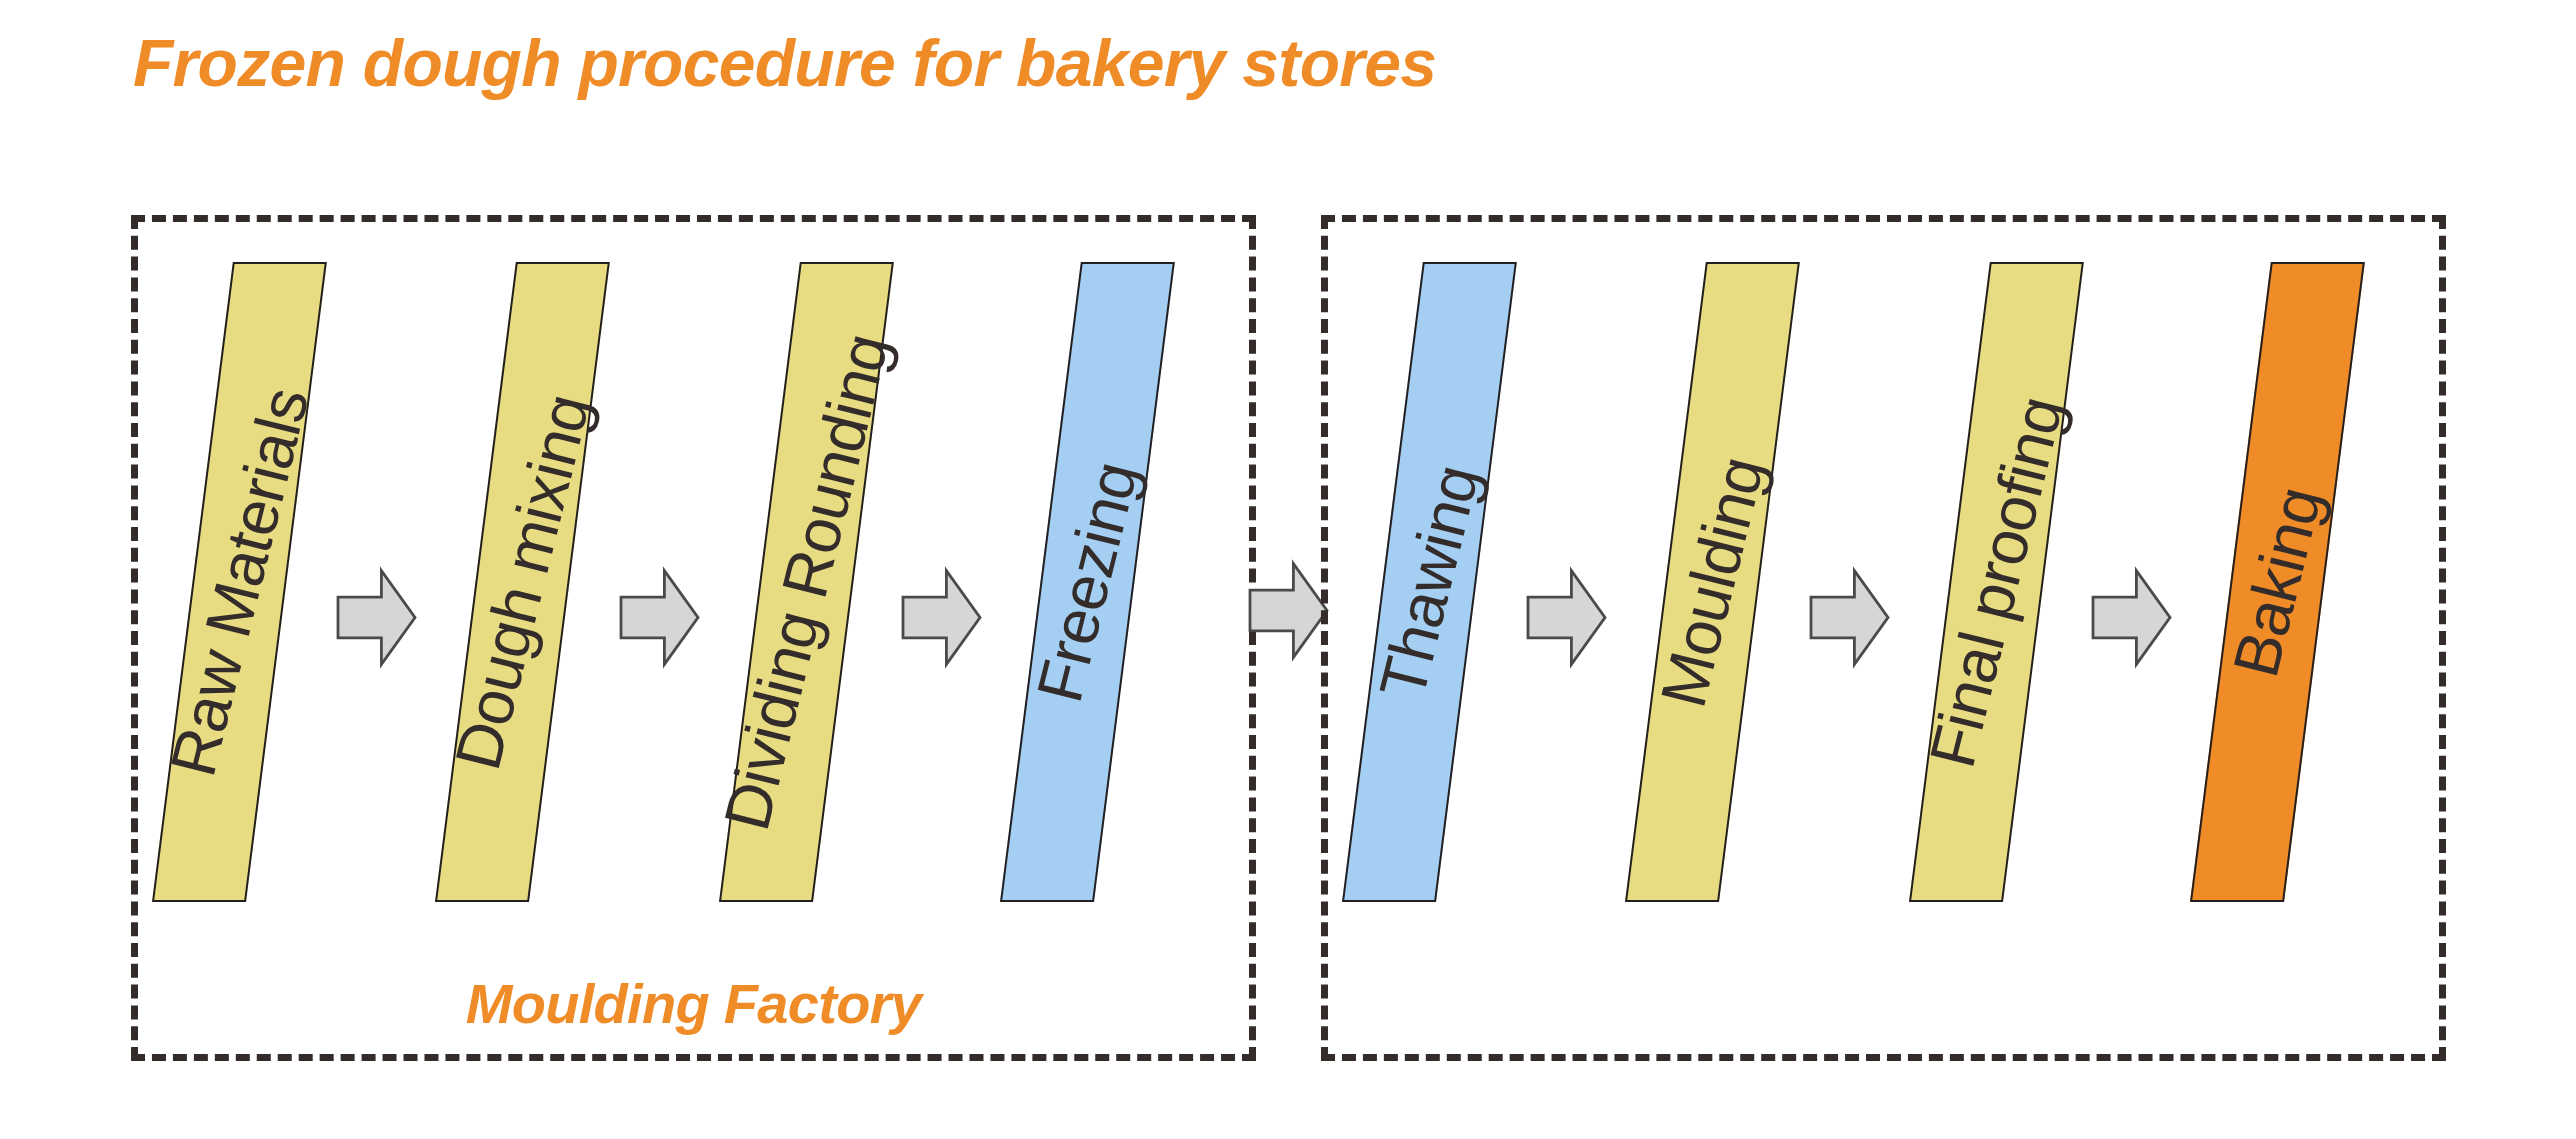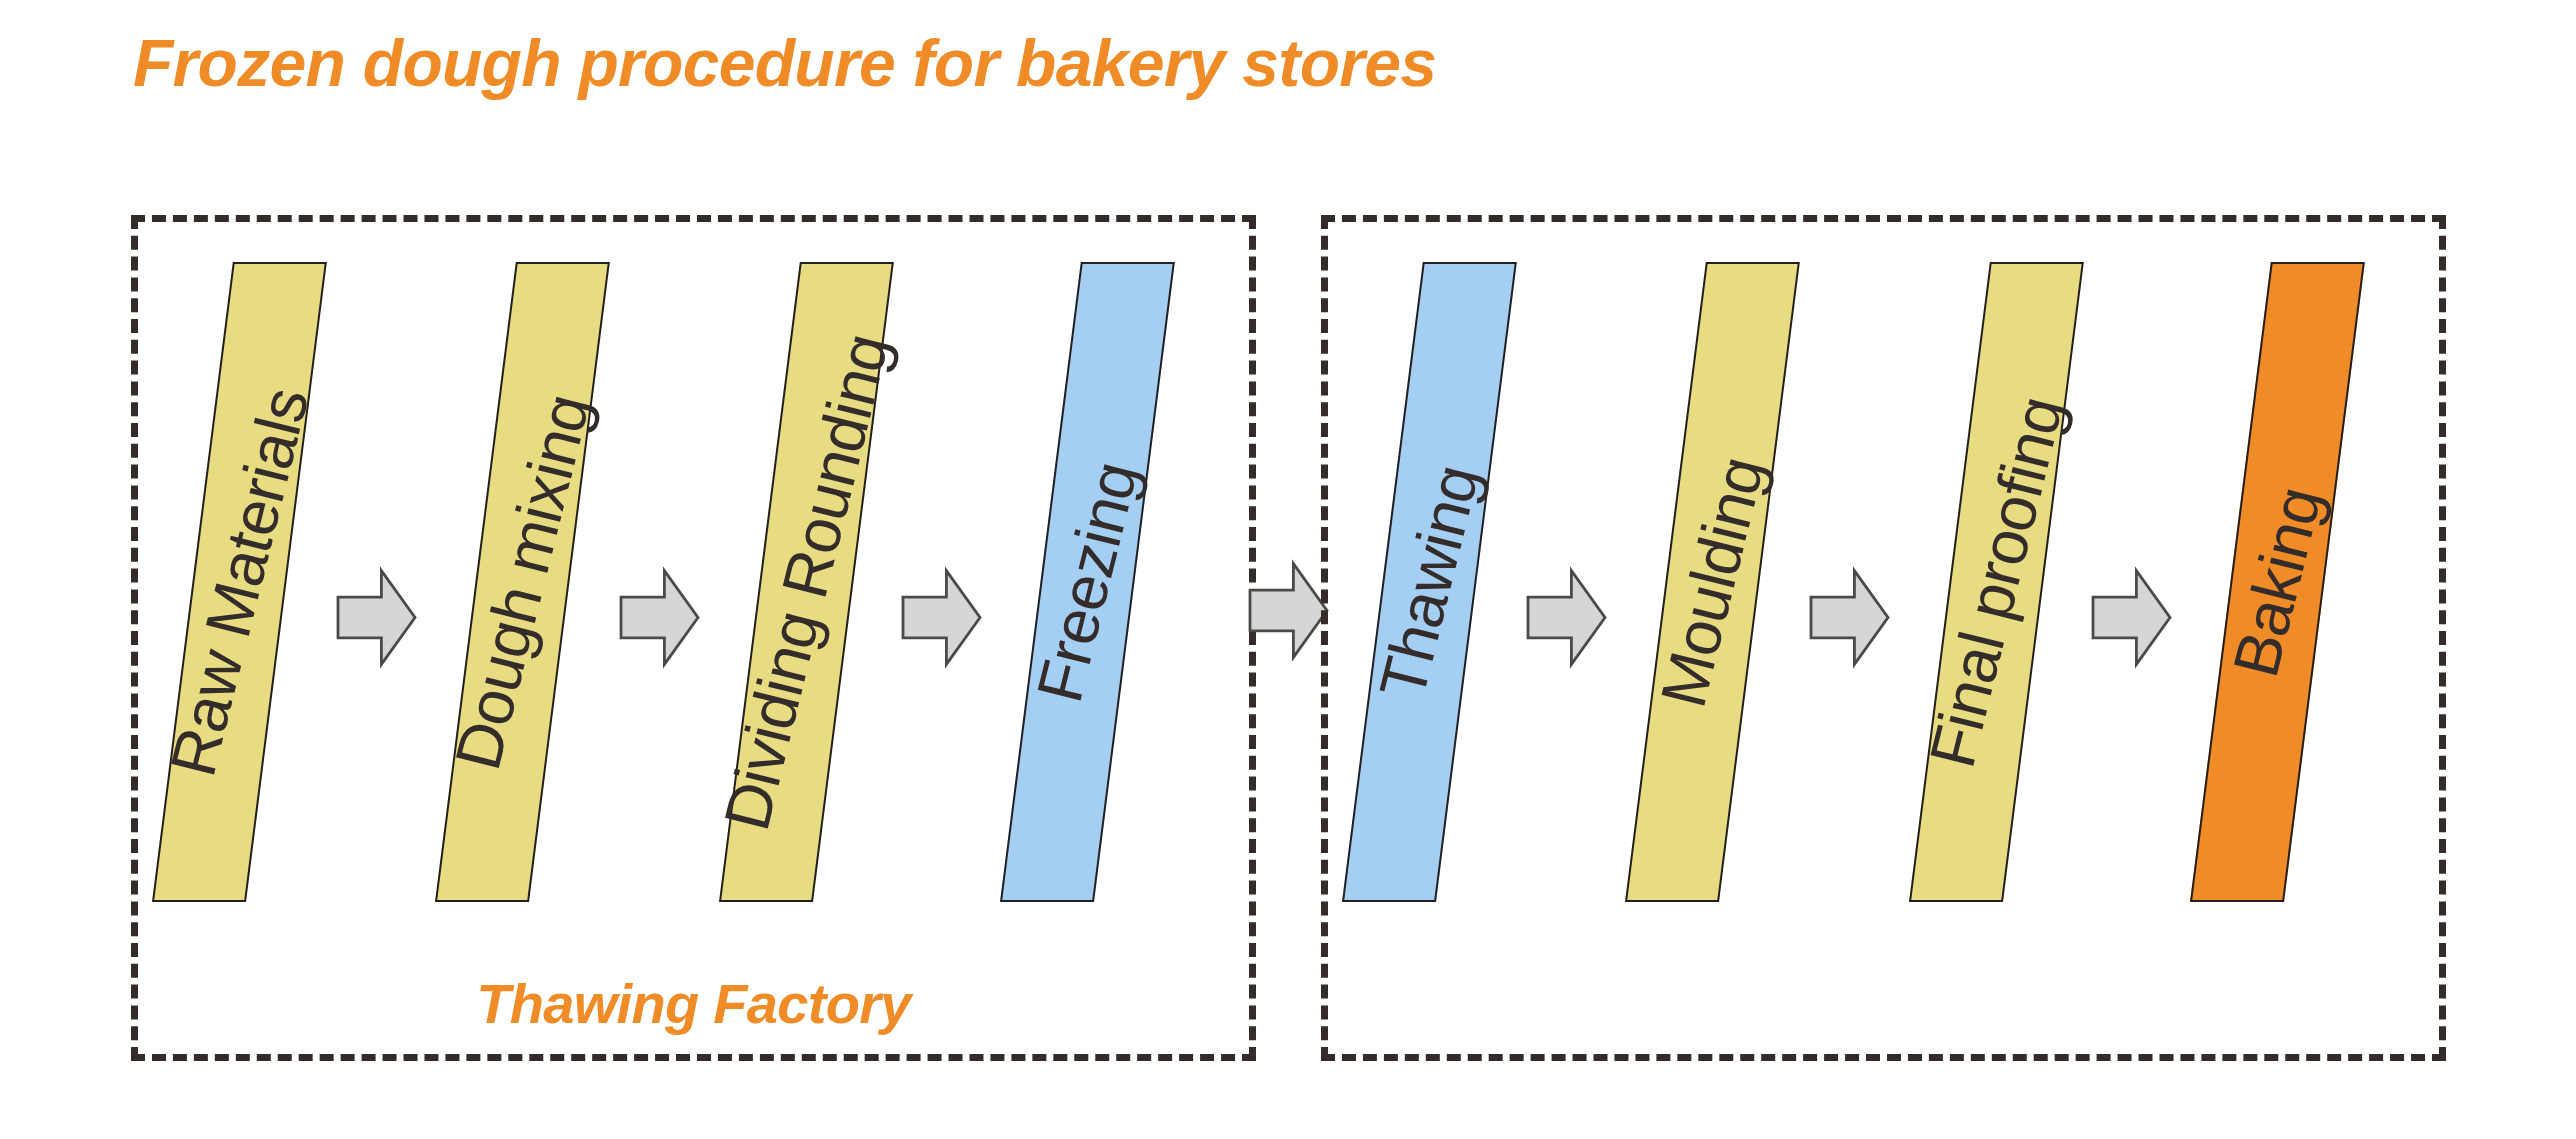--- a/index.html
+++ b/index.html
@@ -155,21 +155,21 @@
     <div class="arrow apos-2">
       <svg viewBox="0 0 118 150" xmlns="http://www.w3.org/2000/svg">
         <polygon points="4,46 66,46 66,8 114,75 66,142 66,104 4,104" fill="#D6D6D6" stroke="#4A4A4A" stroke-width="4" stroke-linejoin="miter"></polygon>
       </svg>
     </div>
 
     <div class="stage fill-blue pos-3">
       <span class="stage-label">Freezing</span>
     </div>
 
-    <div class="group-caption">Thawing Factory</div>
+    <div class="group-caption">Moulding Factory</div>
   </div>
 
   <div id="arrow-connector">
     <svg viewBox="0 0 118 150" xmlns="http://www.w3.org/2000/svg">
       <polygon points="4,46 66,46 66,8 114,75 66,142 66,104 4,104" fill="#D6D6D6" stroke="#4A4A4A" stroke-width="4" stroke-linejoin="miter"></polygon>
     </svg>
   </div>
 
   <div class="group-box" id="group-right">
 

